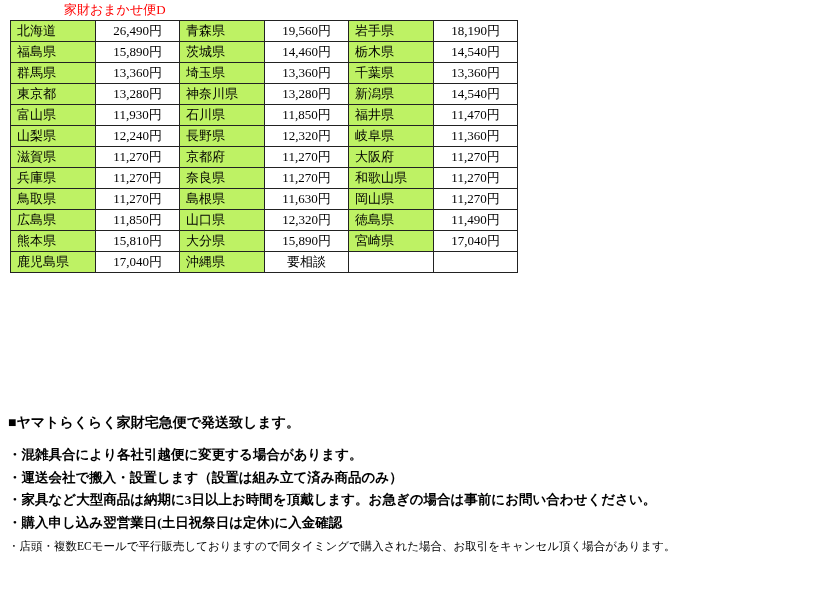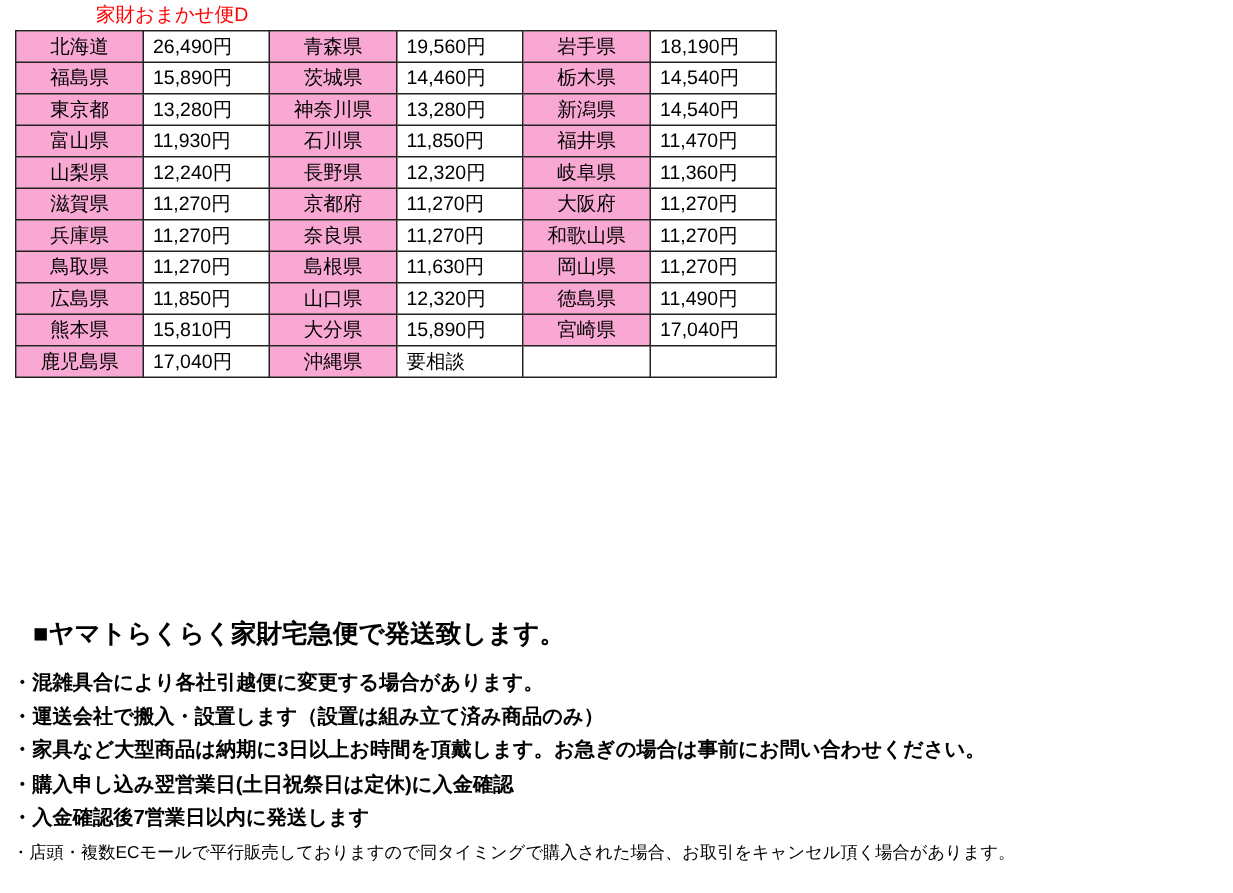--- a/index.html
+++ b/index.html
@@ -12,20 +12,21 @@
     height: 595px;
     font-family: "Liberation Sans", sans-serif;
     color: #000000;
     position: relative;
     overflow: hidden;
   }
   .page {
     position: relative;
     width: 822px;
     height: 595px;
+    font-family: Liberation Serif, serif;
   }
   .title {
     position: absolute;
     left: 64px;
     top: 2px;
     font-size: 13px;
     color: #ff0000;
     font-weight: normal;
     line-height: 16px;
     letter-spacing: 0px;
@@ -40,49 +41,48 @@
   }
   table.fee-table td {
     border: 1px solid #222222;
     height: 21px;
     font-size: 13px;
     padding: 0 6px;
     box-sizing: border-box;
     white-space: nowrap;
   }
   td.pref {
-    background: #f9a8d4;
-    text-align: center;
+    background: #bef264;
+    text-align: left;
     width: 85px;
     font-size: 13px;
   }
   td.price {
     background: #ffffff;
-    text-align: left;
+    text-align: center;
     width: 84px;
     font-size: 13px;
   }
   td.price.note {
   }
   td.empty {
     background: #ffffff;
     border: none;
   }
   .notes {
     position: absolute;
     left: 8px;
     top: 412px;
     width: 800px;
   }
   .note-head {
-    font-size: 17px;
+    font-size: 14px;
     font-weight: bold;
     line-height: 22px;
     margin-bottom: 10px;
-    margin-left: 14px;
   }
   .note-line {
     font-size: 13.5px;
     font-weight: bold;
     line-height: 22.5px;
     white-space: nowrap;
   }
   .note-line.small {
     font-size: 11.5px;
     font-weight: normal;
@@ -109,20 +109,28 @@
       </tr>
       <tr>
         <td class="pref">福島県</td>
         <td class="price">15,890円</td>
         <td class="pref">茨城県</td>
         <td class="price">14,460円</td>
         <td class="pref">栃木県</td>
         <td class="price">14,540円</td>
       </tr>
       <tr>
+        <td class="pref">群馬県</td>
+        <td class="price">13,360円</td>
+        <td class="pref">埼玉県</td>
+        <td class="price">13,360円</td>
+        <td class="pref">千葉県</td>
+        <td class="price">13,360円</td>
+      </tr>
+      <tr>
         <td class="pref">東京都</td>
         <td class="price">13,280円</td>
         <td class="pref">神奈川県</td>
         <td class="price">13,280円</td>
         <td class="pref">新潟県</td>
         <td class="price">14,540円</td>
       </tr>
       <tr>
         <td class="pref">富山県</td>
         <td class="price">11,930円</td>
@@ -189,17 +197,16 @@
       </tr>
     </tbody>
   </table>
 
   <div class="notes">
     <div class="note-head">■ヤマトらくらく家財宅急便で発送致します。</div>
     <div class="note-line">・混雑具合により各社引越便に変更する場合があります。</div>
     <div class="note-line">・運送会社で搬入・設置します（設置は組み立て済み商品のみ）</div>
     <div class="note-line">・家具など大型商品は納期に3日以上お時間を頂戴します。お急ぎの場合は事前にお問い合わせください。</div>
     <div class="note-line">・購入申し込み翌営業日(土日祝祭日は定休)に入金確認</div>
-    <div class="note-line">・入金確認後7営業日以内に発送します</div>
     <div class="note-line small">・店頭・複数ECモールで平行販売しておりますので同タイミングで購入された場合、お取引をキャンセル頂く場合があります。</div>
   </div>
 
 </div>
 
 </body></html>

